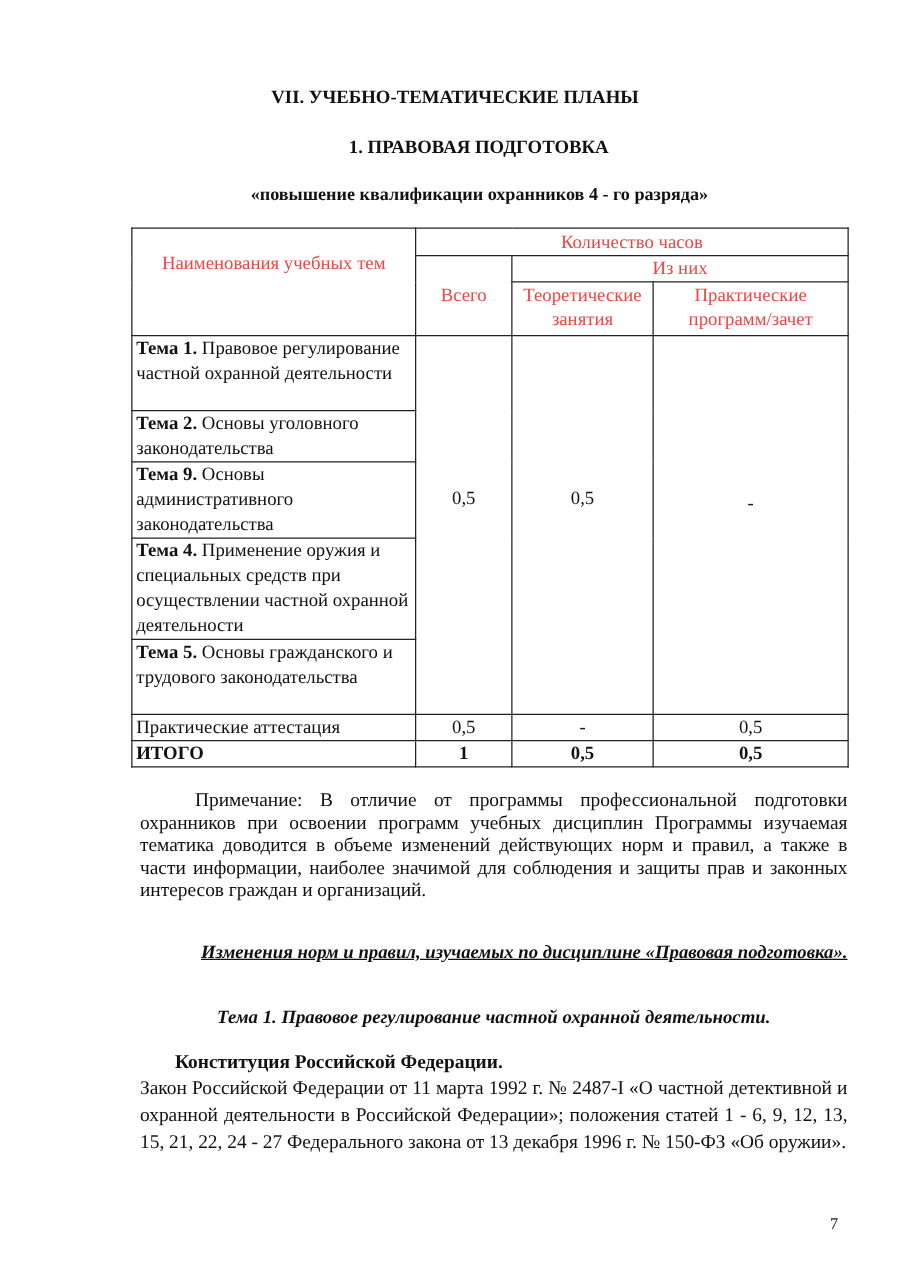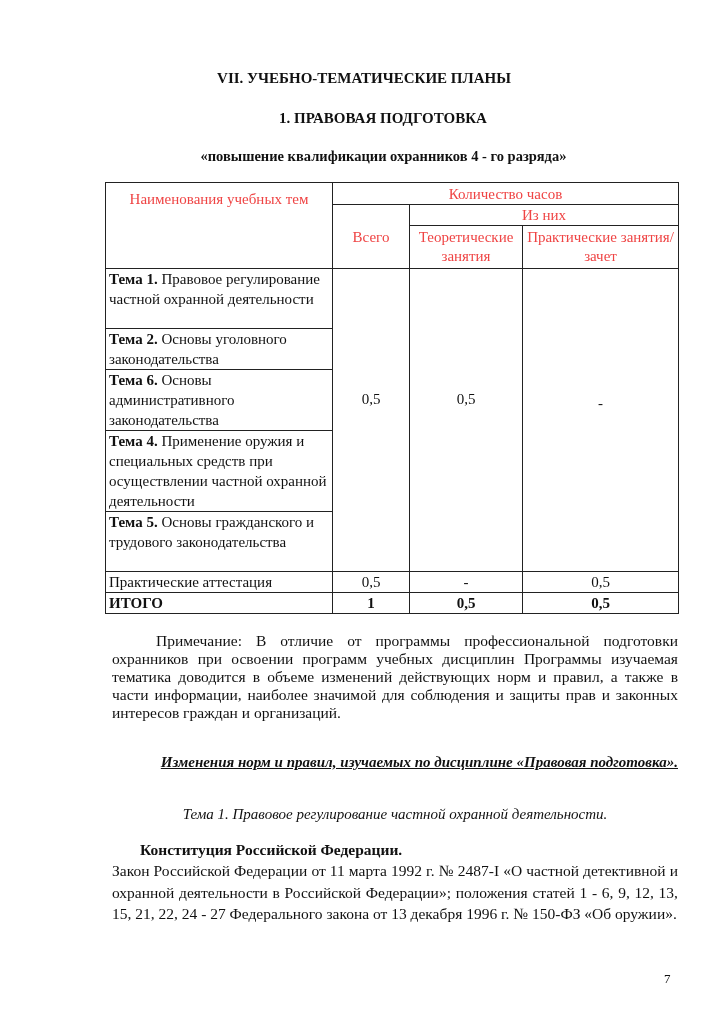--- a/index.html
+++ b/index.html
@@ -30,21 +30,21 @@
   .note {
     left: 112px; top: 632px; width: 566px; font-size: 15.5px; line-height: 18px;
     text-align: justify; text-indent: 44px;
   }
   .changes {
     left: 112px; top: 752px; width: 566px; font-size: 15px; line-height: 20px;
     font-weight: bold; font-style: italic; text-decoration: underline; text-align: right;
   }
   .topic1 {
     left: 112px; top: 804px; width: 566px; font-size: 15px; line-height: 20px;
-    font-weight: normal; font-style: italic; text-align: center;
+    font-weight: bold; font-style: italic; text-align: center;
   }
   .constitution {
     left: 140px; top: 840px; font-size: 15.5px; font-weight: bold; line-height: 20px;
   }
   .law {
     left: 112px; top: 860px; width: 566px; font-size: 15.5px; line-height: 21.5px; text-align: justify;
   }
   .pagenum { left: 664px; top: 971px; font-size: 13px; }
 </style>
 </head>
@@ -56,43 +56,43 @@
 
 <table class="plan">
   <colgroup>
     <col style="width:227px">
     <col style="width:77px">
     <col style="width:113px">
     <col style="width:156px">
   </colgroup>
   <tbody>
       <tr style="height:22px">
-    <td rowspan="3" class="c hdr" style="vertical-align:top;padding-top:6px">Наименования учебных тем</td>
+    <td rowspan="3" class="c hdr" style="vertical-align:top;padding-top:18px">Наименования учебных тем</td>
     <td colspan="3" class="c hdr">Количество часов</td>
   </tr>
   <tr style="height:20px">
     <td rowspan="2" class="c hdr">Всего</td>
     <td colspan="2" class="c hdr">Из них</td>
   </tr>
   <tr style="height:43px">
     <td class="c hdr" style="line-height:19px">Теоретические занятия</td>
-    <td class="c hdr" style="line-height:19px">Практические занятия/зачет</td>
+    <td class="c hdr" style="line-height:19px">Практические программ/зачет</td>
   </tr>
 
   <tr style="height:60px">
     <td class="topic"><span class="b">Тема 1.</span><span> Правовое регулирование частной охранной деятельности</span></td>
     <td rowspan="5" class="c" style="padding-bottom:42px">0,5</td>
     <td rowspan="5" class="c" style="padding-bottom:42px">0,5</td>
     <td rowspan="5" class="c" style="padding-bottom:34px">-</td>
   </tr>
   <tr style="height:41px">
     <td class="topic"><span class="b">Тема 2.</span><span> Основы уголовного законодательства</span></td>
   </tr>
   <tr style="height:60px">
-    <td class="topic"><span class="b">Тема 6.</span><span> Основы административного законодательства</span></td>
+    <td class="topic"><span class="b">Тема 9.</span><span> Основы административного законодательства</span></td>
   </tr>
   <tr style="height:81px">
     <td class="topic"><span class="b">Тема 4.</span><span> Применение оружия и специальных средств при осуществлении частной охранной деятельности</span></td>
   </tr>
   <tr style="height:60px">
     <td class="topic"><span class="b">Тема 5.</span><span> Основы гражданского и трудового законодательства</span></td>
   </tr>
 
   <tr style="height:20px">
     <td>Практические аттестация</td>

